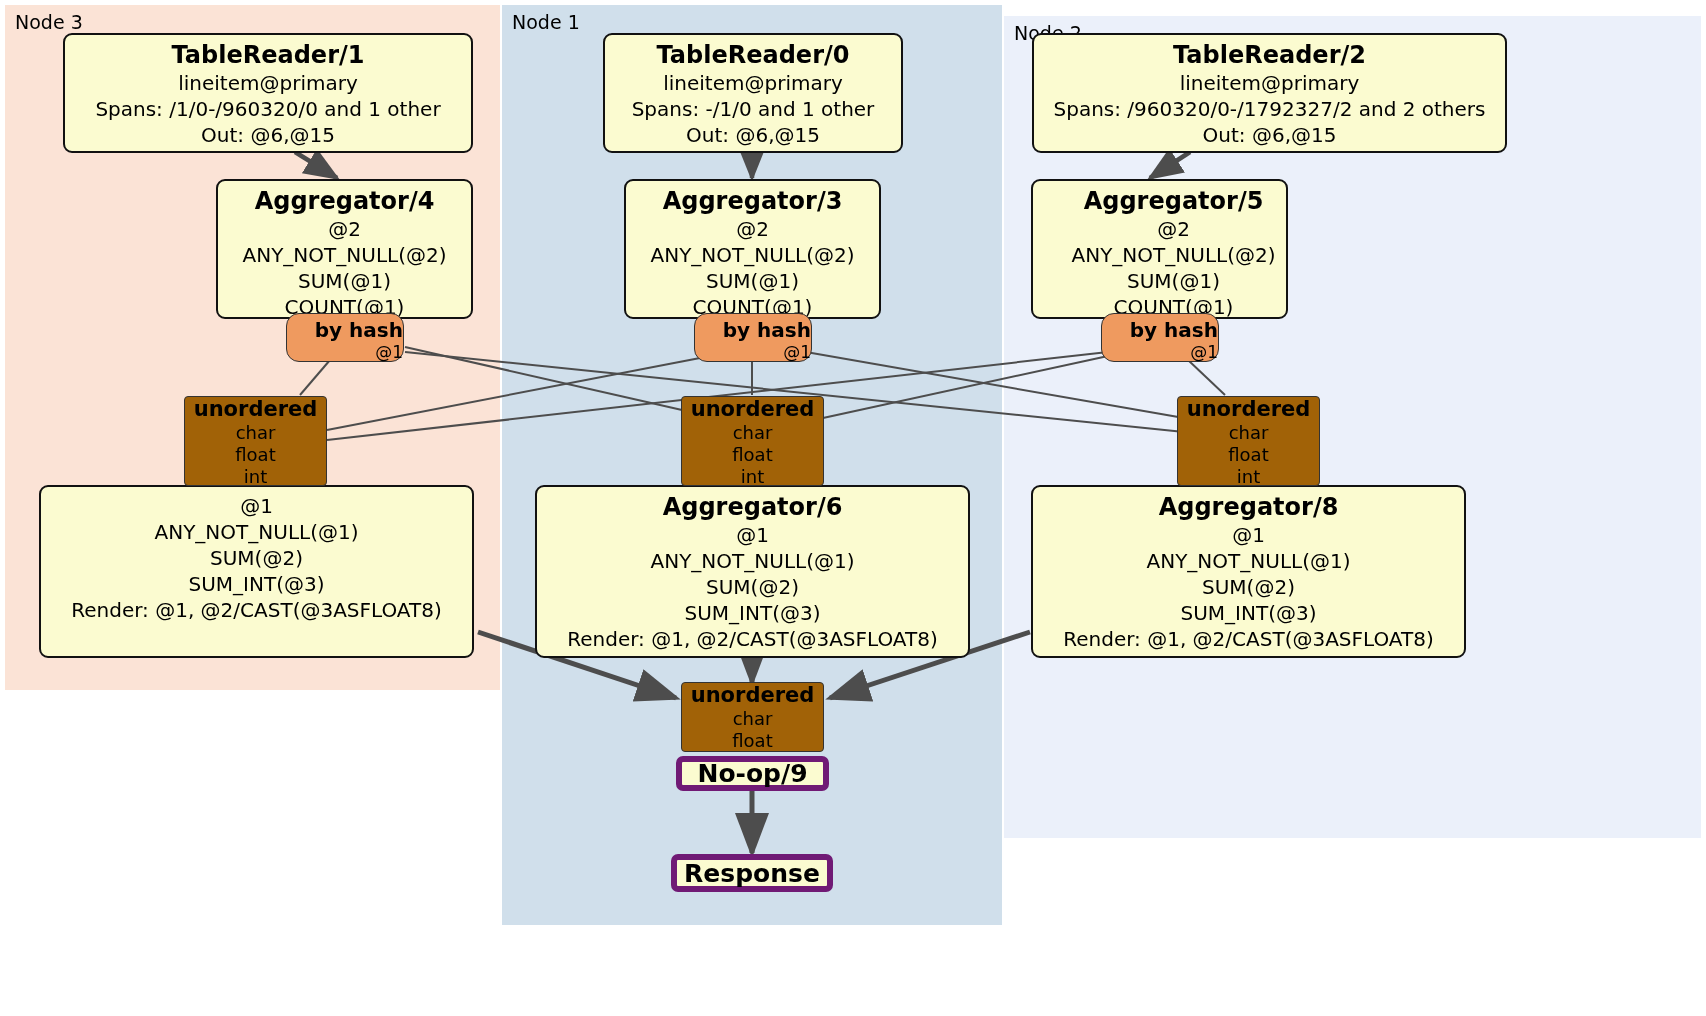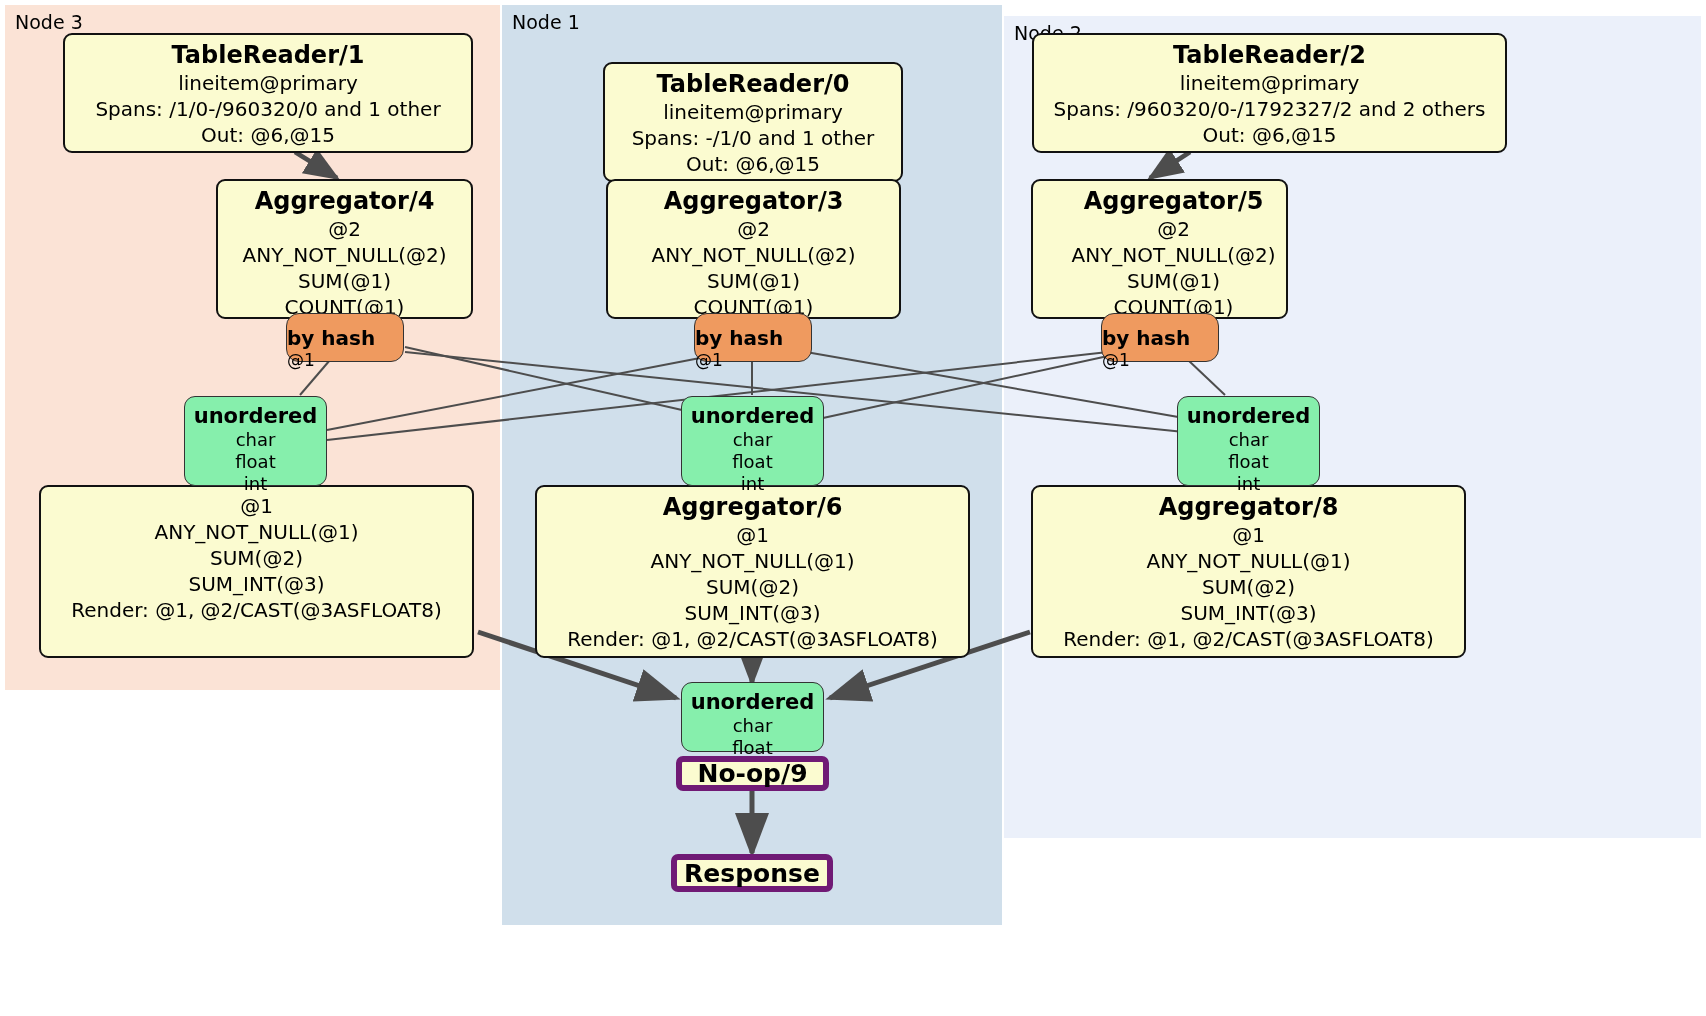--- a/index.html
+++ b/index.html
@@ -74,45 +74,44 @@
     display: flex;
     align-items: center;
     justify-content: center;
   }
   .router {
     position: absolute;
     box-sizing: border-box;
     background: #ef9a5f;
     border: 1.5px solid #333333;
     border-radius: 13px;
-    text-align: left;
-    color: #000;
-    padding-top: 13px;
+    text-align: right;
+    color: #000;
+    padding-top: 5px;
     z-index: 5;
   }
   .router .rt {
     display: block;
     font-weight: bold;
     font-size: 20px;
     line-height: 1.15;
   }
   .router .rs {
     display: block;
     font-size: 17px;
     line-height: 1.2;
   }
   .sync {
     position: absolute;
     box-sizing: border-box;
-    background: #86efac;
+    background: #a16207;
     border: 1.5px solid #333333;
-    border-radius: 11px;
+    border-radius: 4px;
     text-align: center;
     color: #000;
-    padding-top: 7px;
     z-index: 5;
   }
   .sync .st {
     display: block;
     font-weight: bold;
     font-size: 21px;
     line-height: 1.2;
   }
   .sync .sl {
     display: block;
@@ -170,21 +169,21 @@
     <path d="M 752 790 L 752 853" stroke="#4d4d4d" stroke-width="5" fill="none" marker-end="url(#ahs)"></path>
   </svg>
 
   <div class="proc" style="left:63px; top:33px; width:410px; height:120px;">
     <span class="ttl">TableReader/1</span>
     <span class="ln">lineitem@primary</span>
     <span class="ln">Spans: /1/0-/960320/0 and 1 other</span>
     <span class="ln">Out: @6,@15</span>
   </div>
 
-  <div class="proc" style="left:603px; top:33px; width:300px; height:120px;margin-top:29px;">
+  <div class="proc" style="left:603px; top:33px; width:300px; height:120px;">
     <span class="ttl">TableReader/0</span>
     <span class="ln">lineitem@primary</span>
     <span class="ln">Spans: -/1/0 and 1 other</span>
     <span class="ln">Out: @6,@15</span>
   </div>
 
   <div class="proc" style="left:1032px; top:33px; width:475px; height:120px;">
     <span class="ttl">TableReader/2</span>
     <span class="ln">lineitem@primary</span>
     <span class="ln">Spans: /960320/0-/1792327/2 and 2 others</span>
@@ -192,21 +191,21 @@
   </div>
 
   <div class="proc" style="left:216px; top:179px; width:257px; height:140px;">
     <span class="ttl">Aggregator/4</span>
     <span class="ln">@2</span>
     <span class="ln">ANY_NOT_NULL(@2)</span>
     <span class="ln">SUM(@1)</span>
     <span class="ln">COUNT(@1)</span>
   </div>
 
-  <div class="proc" style="left:606px; top:179px; width:295px; height:140px;">
+  <div class="proc" style="left:624px; top:179px; width:257px; height:140px;">
     <span class="ttl">Aggregator/3</span>
     <span class="ln">@2</span>
     <span class="ln">ANY_NOT_NULL(@2)</span>
     <span class="ln">SUM(@1)</span>
     <span class="ln">COUNT(@1)</span>
   </div>
 
   <div class="proc" style="left:1031px; top:179px; width:257px; height:140px;padding-left:36px;">
     <span class="ttl">Aggregator/5</span>
     <span class="ln">@2</span>

